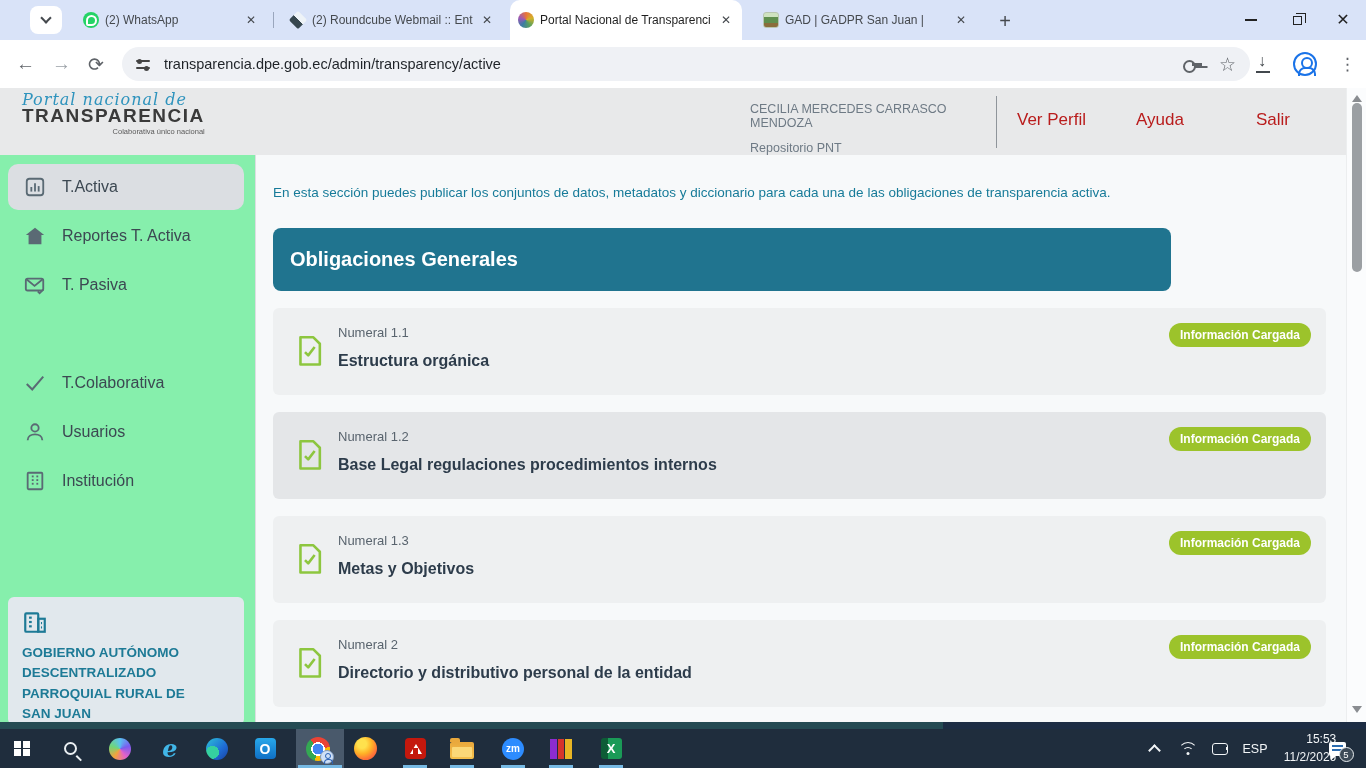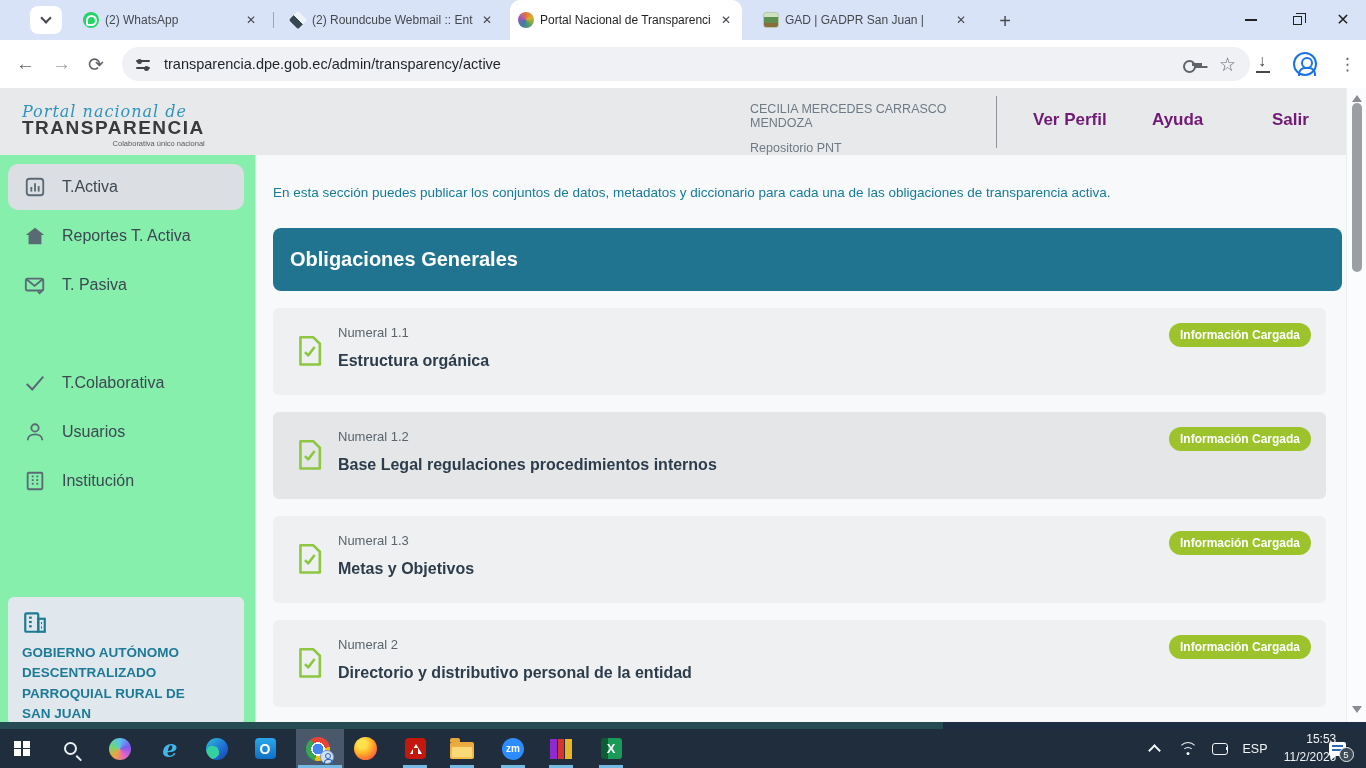--- a/index.html
+++ b/index.html
@@ -50,45 +50,45 @@
   .dl-icon::after { content:""; position:absolute; left:1px; bottom:-1px; width:14px; height:2px; background:#43484d; }
   .avatar-icon { width:24px; height:24px; border-radius:50%; border:2.2px solid #1a73e8; position:relative; }
   .avatar-icon::before { content:""; position:absolute; left:6px; top:3px; width:8px; height:8px; border-radius:50%; border:2px solid #1a73e8; }
   .avatar-icon::after { content:""; position:absolute; left:3px; top:13px; width:14px; height:7px; border-radius:7px 7px 0 0; border:2px solid #1a73e8; border-bottom:none; }
   .dots-icon { font-size:17px; color:#5f6368; letter-spacing:0; }
 
   
   .viewport { position:absolute; left:0; top:88px; width:1366px; height:641px; background:#f7f9fa; overflow:hidden; }
 
   .site-header { position:absolute; left:0; top:0; width:1346px; height:67px; background:#e8e9ea; }
-  .logo { position:absolute; left:22px; top:14px; }
+  .logo { position:absolute; left:22px; top:2px; }
   .logo-script { font-family:"DejaVu Serif", serif; font-style:italic; font-size:16px; color:#2e93bd; letter-spacing:1px; }
   .logo-main { font-size:19px; font-weight:bold; color:#3a3a3a; letter-spacing:1.5px; margin-top:-4px; }
   .logo-sub { font-size:7.5px; color:#5a5a5a; text-align:right; margin-top:0px; }
   .user-block { position:absolute; left:750px; top:14px; width:243px; }
   .user-name { font-size:12.5px; color:#6e7a85; }
   .user-role { font-size:12.5px; color:#6e7a85; margin-top:11px; }
   .hdr-divider { position:absolute; left:996px; top:8px; width:1px; height:52px; background:#8f959b; }
-  .hdr-link { position:absolute; top:22px; font-size:17px; font-weight:700; color:#701a75;margin-left:16px; }
+  .hdr-link { position:absolute; top:22px; font-size:17px; font-weight:400; color:#b91c1c; }
 
   
   .sidebar { position:absolute; left:0; top:67px; width:256px; height:574px; background:#86efac; border-right:1px solid #dcdee1; }
   .side-item { position:absolute; left:8px; width:236px; height:46px; border-radius:10px; display:flex; align-items:center; padding-left:16px; gap:16px; color:#3c4852; font-size:16px; }
   .side-item.active { background:#dbdee2; }
   .side-item svg { flex:0 0 22px; }
   .inst-card { position:absolute; left:8px; top:442px; width:236px; height:128px; background:#e1e8ed; border-radius:6px; padding:12px 14px; }
   .inst-text { margin-top:8px; font-size:13.5px; font-weight:bold; color:#1d7a96; line-height:1.5; width:180px; }
 
   
   .content { position:absolute; left:256px; top:67px; width:1090px; height:574px; padding:13px 0 0 17px; }
   .page-title-row { display:flex; align-items:center; }
   .page-title { font-size:25px; font-weight:bold; color:#177b99; }
   .caret { width:2.5px; height:27px; background:#177b99; margin-left:8px; }
   .page-desc { margin-top:17px; font-size:13.5px; color:#177b99; }
-  .section-banner { margin-top:28px; width:1069px; height:63px; background:#20748f; border-radius:8px; display:flex; align-items:center; padding-left:17px; color:#fff; font-size:20px; font-weight:bold; }
+  .section-banner { margin-top:28px; width:898px; height:63px; background:#20748f; border-radius:8px; display:flex; align-items:center; padding-left:17px; color:#fff; font-size:20px; font-weight:bold; }
   .obl-row { position:relative; margin-top:17px; width:1053px; height:87px; border-radius:6px; background:#eef0f1; }
   .obl-row.alt { background:#e4e6e8; }
   .obl-row svg.doc { position:absolute; left:23px; top:28px; }
   .obl-numeral { position:absolute; left:65px; top:17px; font-size:13px; color:#59646e; }
   .obl-name { position:absolute; left:65px; top:44px; font-size:16px; font-weight:bold; color:#2d3c4b; }
   .obl-badge { position:absolute; right:15px; top:15px; height:24px; line-height:24px; padding:0 11px; background:#9cc32b; border-radius:13px; color:#fff; font-size:12px; font-weight:bold; }
 
   .page-footer { position:absolute; left:0; bottom:0; width:1366px; height:7px; background:linear-gradient(90deg,#254b53 0 69%,#1d2d44 69%); }
 
   

